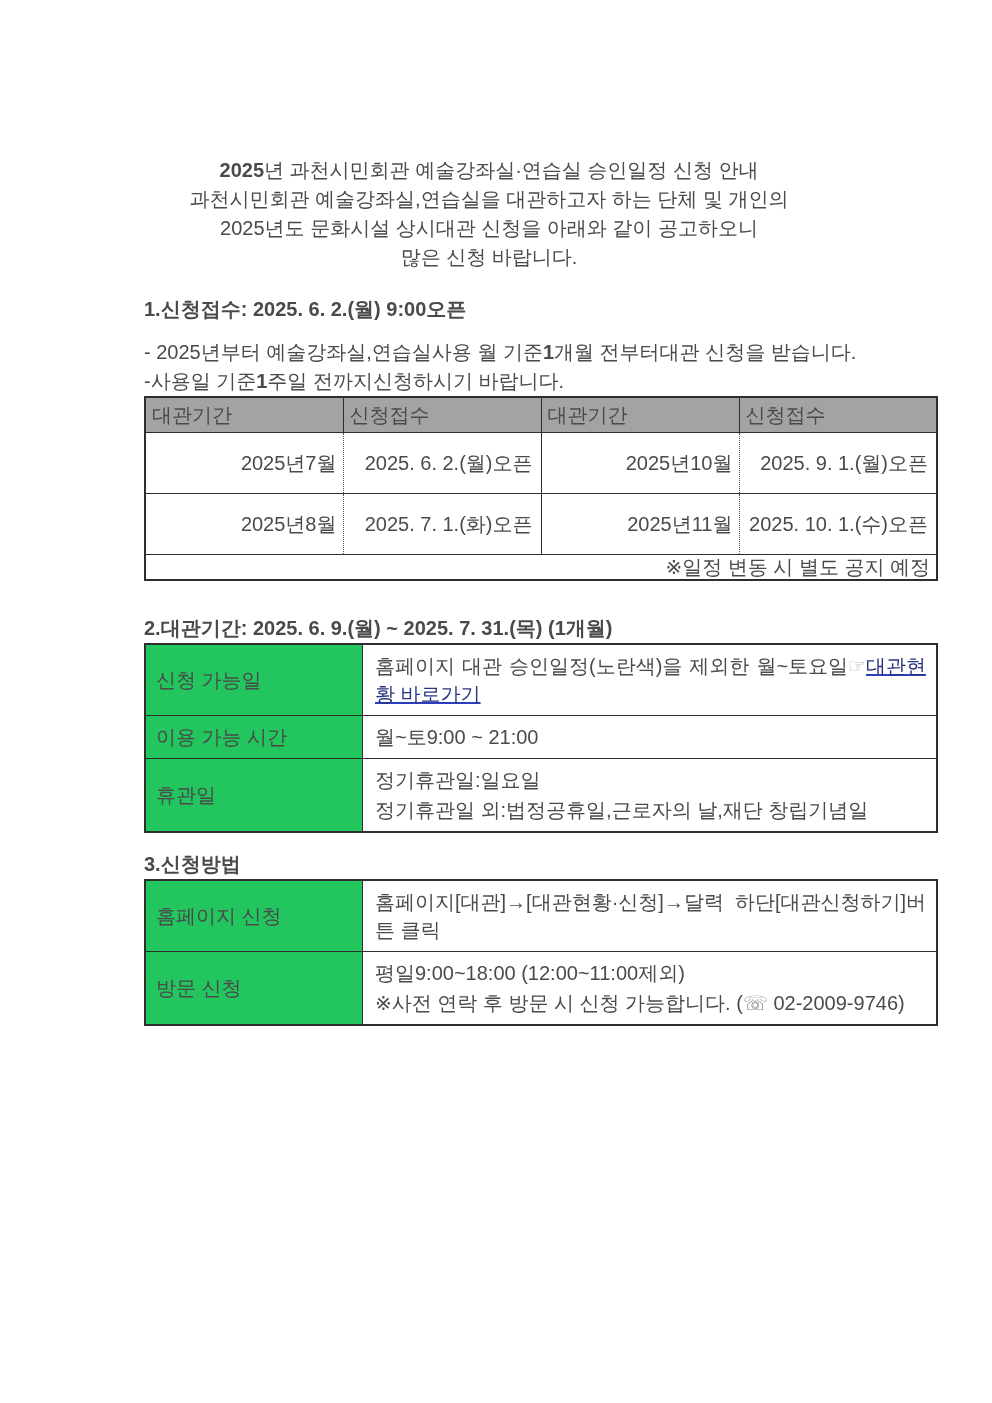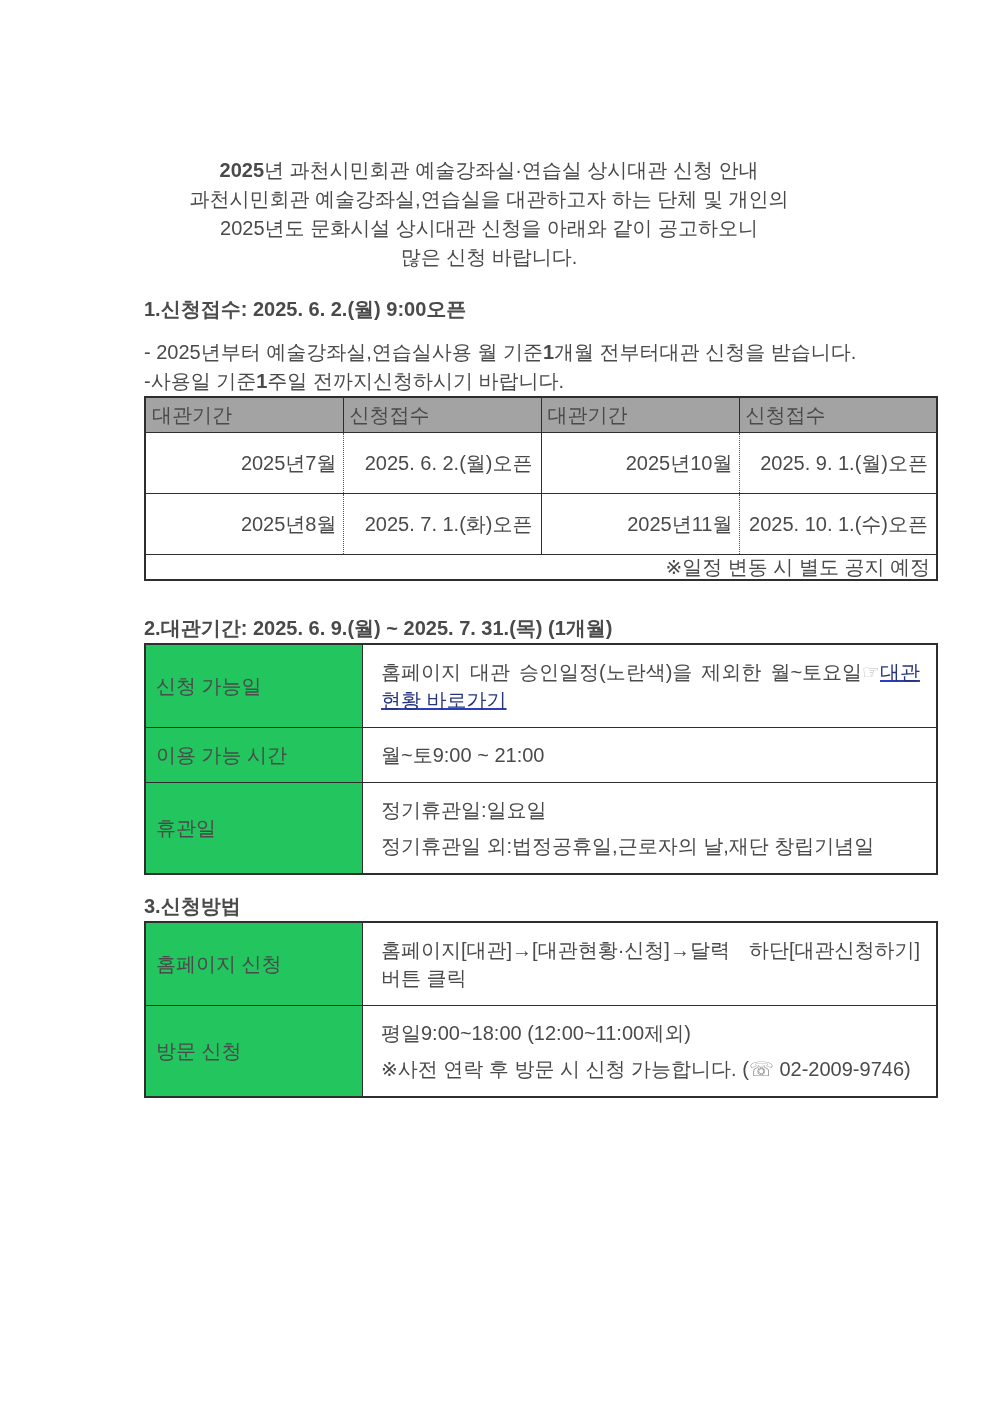--- a/index.html
+++ b/index.html
@@ -29,34 +29,34 @@
   .schedule th{background:#a3a3a3;text-align:left;height:30px;line-height:28px;}
   .schedule td{text-align:right;line-height:28px;}
   .schedule td.month{height:56px;border-right:1px dotted #555555;}
   .schedule td.open{border-left:1px dotted #555555;padding:2px 8px;}
   .schedule td.note{text-align:right;height:24px;line-height:24px;padding:0 6px;}
 
   .info{margin-top:2px;}
   .info td.label{width:198px;background:#22c55e;vertical-align:middle;
     padding:5px 8px 5px 10px;line-height:28px;}
   .info td.value{padding:5px 8px 5px 10px;text-align:justify;line-height:28px;vertical-align:middle;}
-  .info td.value div{margin:8px;}
+  .info td.value div{margin:2px;}
 
   .bold{font-weight:700;}
   .pointer{color:#b5b5b5;}
   .link{color:#27357e;text-decoration:underline;text-decoration-color:#2b3fbe;cursor:pointer;}
   .phone{color:#8a8a8a;}
 </style>
 </head>
 <body>
 
 <div>
 
   <div class="title-block">
-      <div><span class="bold">2025</span><span>년 과천시민회관 예술강좌실·연습실 상시대관 신청 안내</span></div>
+      <div><span class="bold">2025</span><span>년 과천시민회관 예술강좌실·연습실 승인일정 신청 안내</span></div>
       <div><span>과천시민회관 예술강좌실,연습실을 대관하고자 하는 단체 및 개인의</span></div>
       <div><span>2025년도 문화시설 상시대관 신청을 아래와 같이 공고하오니</span></div>
       <div><span>많은 신청 바랍니다.</span></div>
     </div>
 
   <div id="heading1" class="sec-heading">1.신청접수: 2025. 6. 2.(월) 9:00오픈</div>
 
   <div class="body-paragraphs">
       <div><span>- 2025년부터 예술강좌실,연습실사용 월 기준</span><span class="bold">1</span><span>개월 전부터대관 신청을 받습니다.</span></div>
       <div><span>-사용일 기준</span><span class="bold">1</span><span>주일 전까지신청하시기 바랍니다.</span></div>

